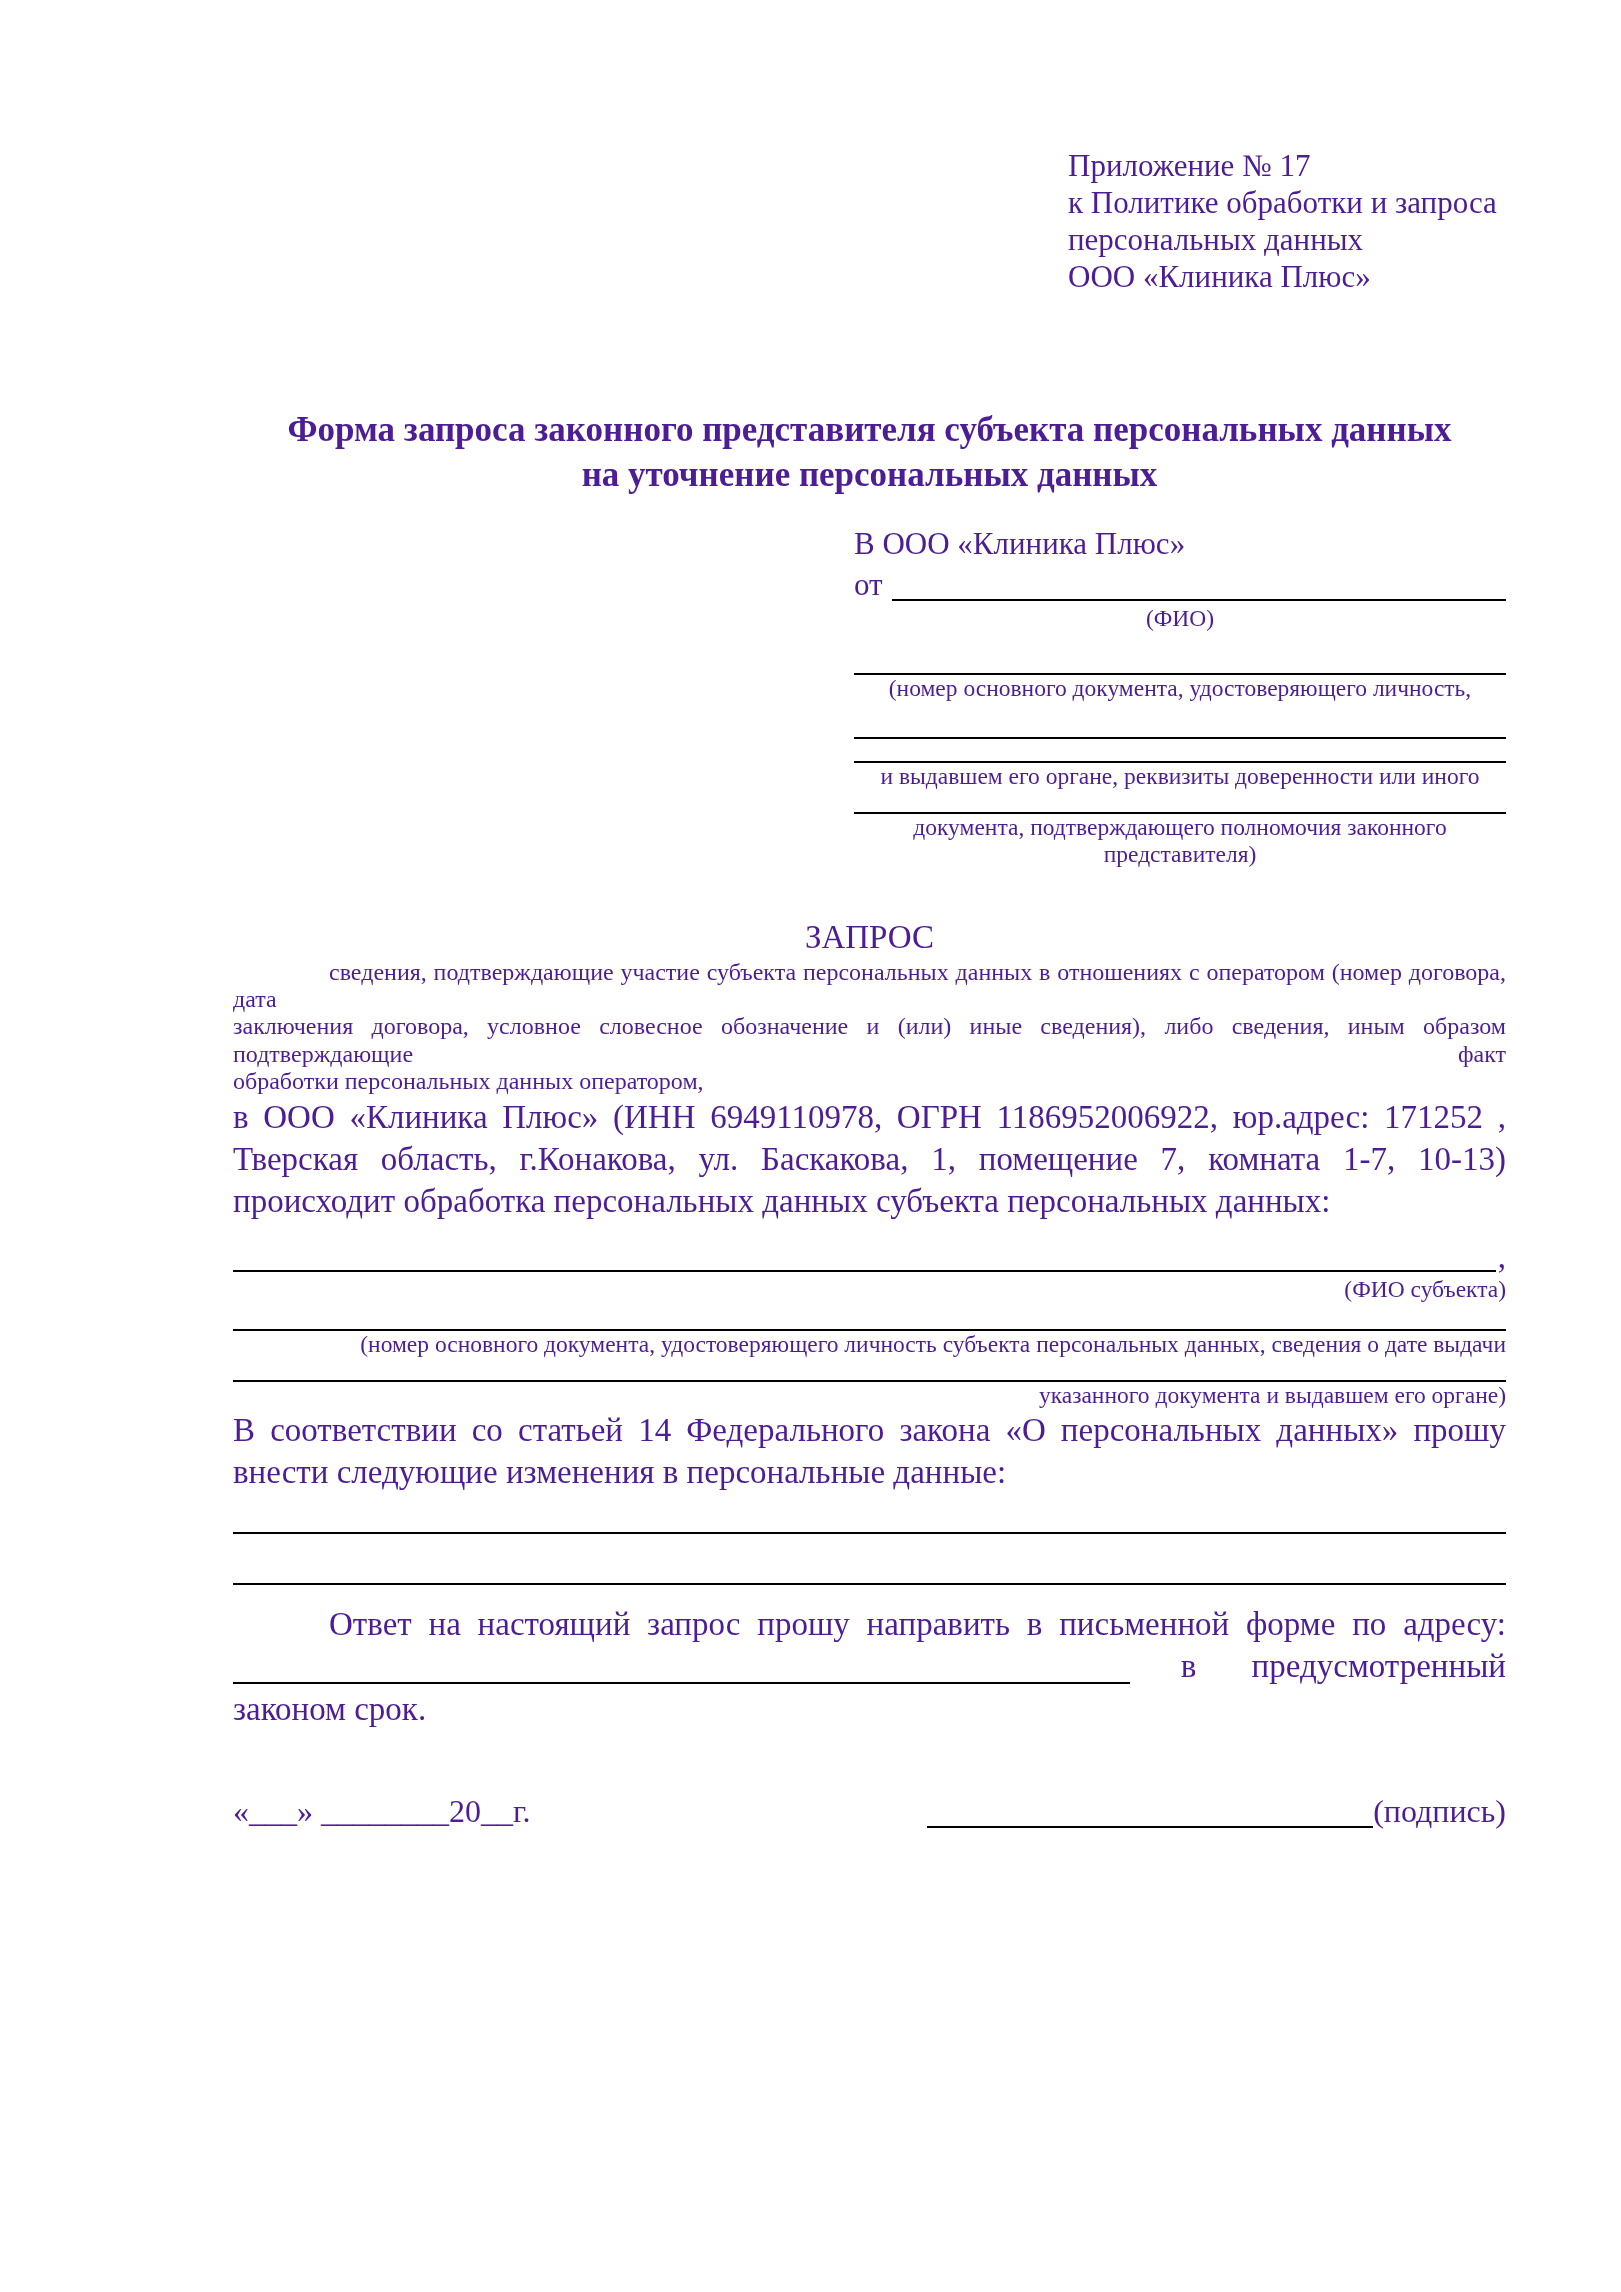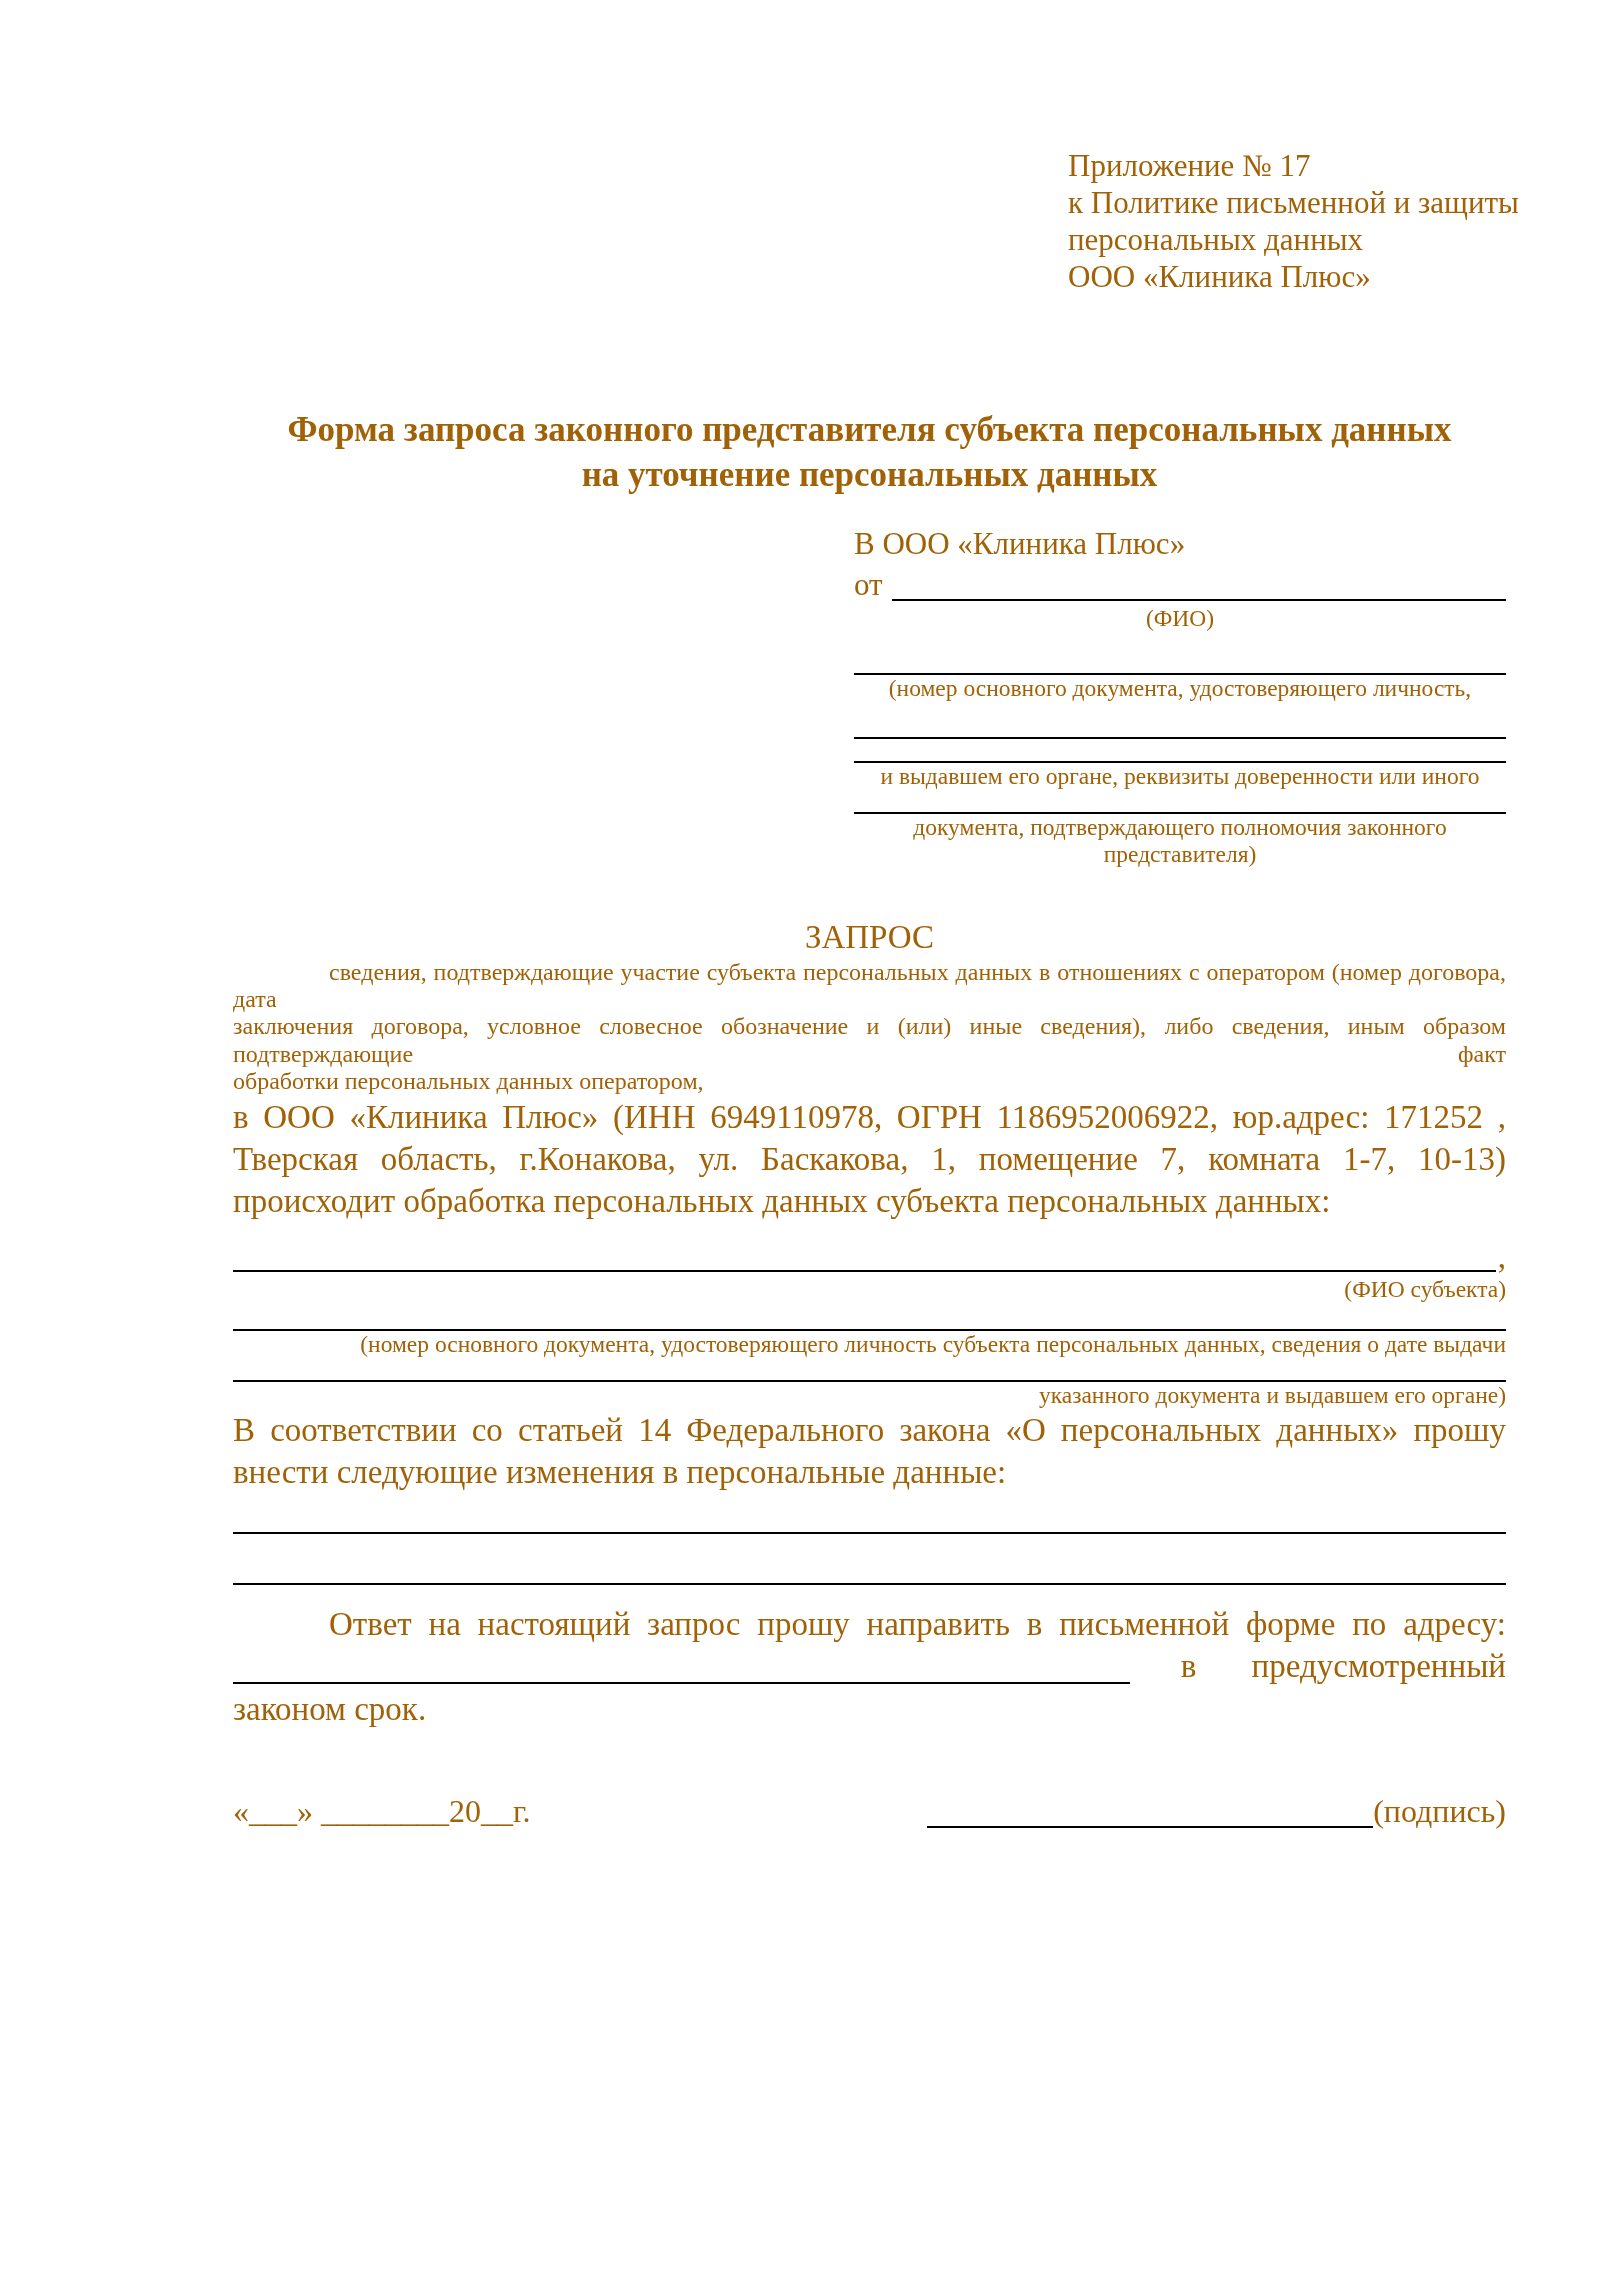--- a/index.html
+++ b/index.html
@@ -1,21 +1,21 @@
 <!DOCTYPE html>
 <html><head>
 <meta charset="utf-8">
 <style>
   * { margin:0; padding:0; box-sizing:border-box; }
   html,body { background:#ffffff; }
   .page {
     position:relative;
     width:1621px; height:2293px;
     background:#ffffff;
-    color:#a16207;
+    color:#4c1d95;
     font-family:"Liberation Serif","DejaVu Serif",serif;
     padding:147px 115px 0 233px;
     overflow:hidden;
   }
   
   .appendix { margin-left:621px; padding-left:214px; font-size:31px; line-height:37px; }
   .appendix div { white-space:nowrap; }
   
   .form-title { margin-top:112px; text-align:center; font-weight:bold; font-size:35px; line-height:45px; }
   
@@ -50,21 +50,21 @@
   .sig-right { display:flex; align-items:flex-end; }
   .sig-line { width:446px; border-bottom:2.9px solid #000; margin-bottom:3.9px; height:1px; }
 </style>
 </head>
 <body>
 
 <div class="page">
 
   <div class="appendix">
     <div>Приложение № 17</div>
-    <div>к Политике письменной и защиты</div>
+    <div>к Политике обработки и запроса</div>
     <div>персональных данных</div>
     <div>ООО «Клиника Плюс»</div>
   </div>
 
   <div class="form-title">
     <div>Форма запроса законного представителя субъекта персональных данных</div>
     <div>на уточнение персональных данных</div>
   </div>
 
   <div class="addressee">

